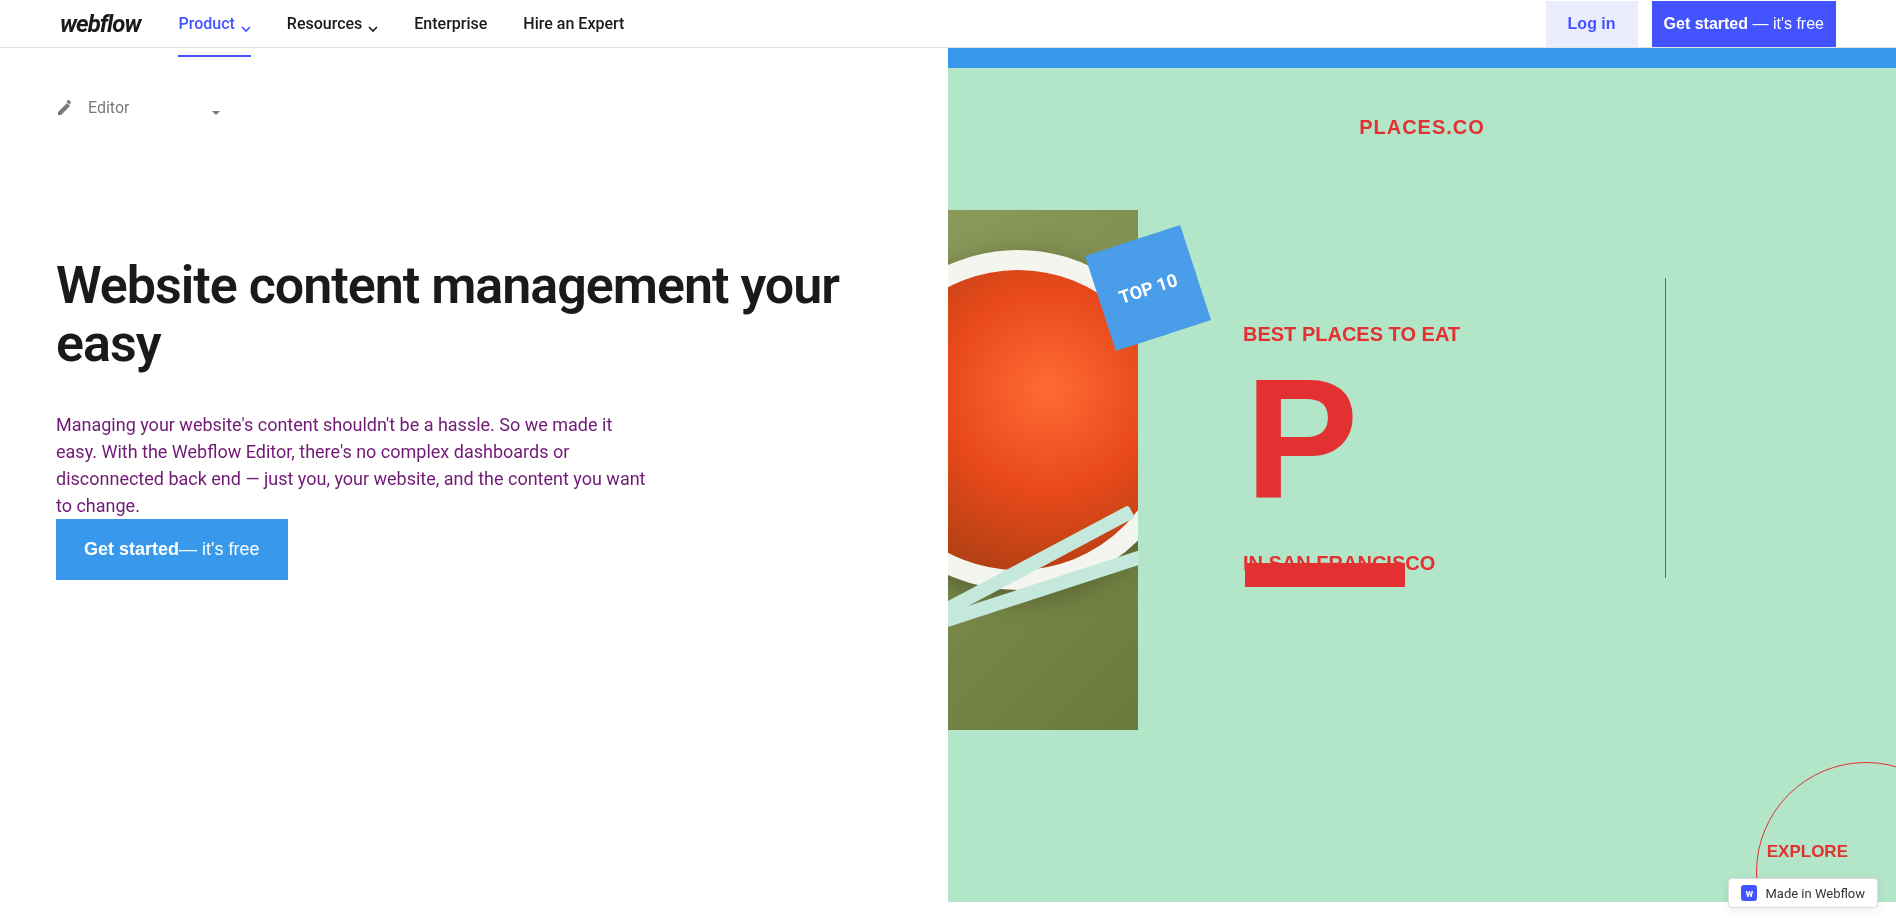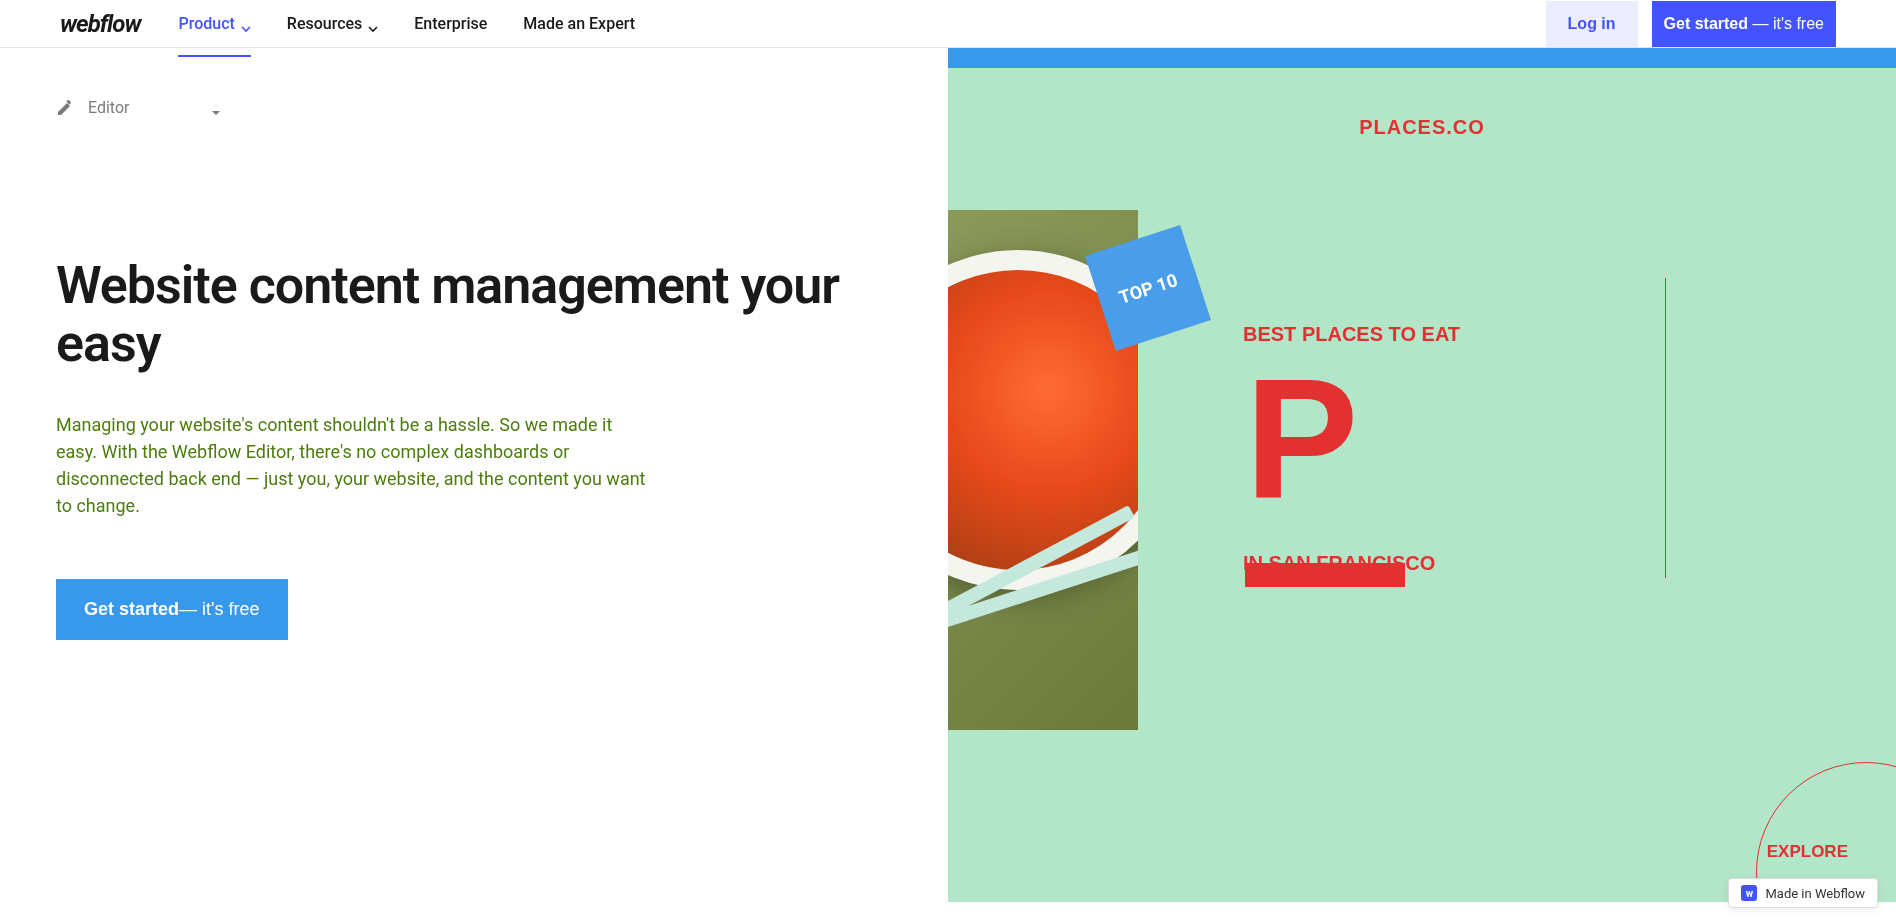--- a/index.html
+++ b/index.html
@@ -19,21 +19,21 @@
     .cta-btn { background: #4353ff; color: #fff; font-weight: 400; padding: 14px 12px; font-size: 16px; cursor: pointer; border: none; }
     .cta-btn strong { font-weight: 600; }
     
     .hero { display: flex; min-height: calc(100vh - 68px); position: relative; }
     .hero-left { width: 50%; padding: 50px 60px 40px 56px; }
     .breadcrumb { display: flex; align-items: center; gap: 14px; color: #7a7a7a; font-size: 16px; margin-bottom: 140px; }
     .breadcrumb-icon { width: 18px; height: 18px; }
     .breadcrumb-chevron { width: 10px; height: 10px; margin-left: 68px; }
     
     .hero-title { font-size: 52px; font-weight: 600; line-height: 1.12; letter-spacing: -1px; margin-bottom: 38px; }
-    .hero-desc { font-size: 18px; line-height: 1.5; color: #4d7c0f; margin-bottom: 60px; max-width: 600px; }
+    .hero-desc { font-size: 18px; line-height: 1.5; color: #701a75; max-width: 600px; }
     
     .hero-cta { background: #3898ec; color: #fff; padding: 20px 28px; font-size: 18px; border: none; cursor: pointer; display: inline-flex; align-items: center; }
     .hero-cta strong { font-weight: 600; }
     
     .hero-right { width: 50%; background: #b3e5c8; position: relative; overflow: hidden; border-top: 20px solid #3898ec; }
     .lefood-logo { position: absolute; top: 48px; left: 50%; transform: translateX(-50%); color: #e33030; font-weight: 700; font-size: 20px; letter-spacing: 1px; font-family: "Arial Narrow", Arial, sans-serif; }
     
     .food-bowl { position: absolute; left: 0; top: 142px; width: 190px; height: 520px; background: linear-gradient(135deg, #8b9a5b 0%, #6b7a3b 100%); overflow: hidden; }
     .bowl-inner { position: absolute; top: 40px; left: -100px; width: 340px; height: 340px; border-radius: 50%; background: radial-gradient(circle at 60% 40%, #ff6b35 0%, #e8491a 40%, #8b3a10 100%); border: 20px solid #f5f5f0; box-shadow: 0 8px 30px rgba(0,0,0,0.3); }
     .chopstick1 { position: absolute; width: 280px; height: 14px; background: #c4e8dc; top: 360px; left: -80px; transform: rotate(-28deg); border-radius: 3px; }
@@ -75,21 +75,21 @@
         <span class="chevron-down">
           <svg viewBox="0 0 10 10" fill="none">
               <path d="M1 3l4 4 4-4" stroke="#1a1a1a" stroke-width="1.6"></path>
             </svg>
         </span>
       </div>
       <div class="nav-link">
         <span>Enterprise</span>
       </div>
       <div class="nav-link">
-        <span>Made an Expert</span>
+        <span>Hire an Expert</span>
       </div>
     </div>
   </div>
   <div class="nav-right">
     <button class="login-btn">Log in</button>
     <button class="cta-btn">
       <strong>Get started</strong><span> — it's free</span>
     </button>
   </div>
 </nav>

